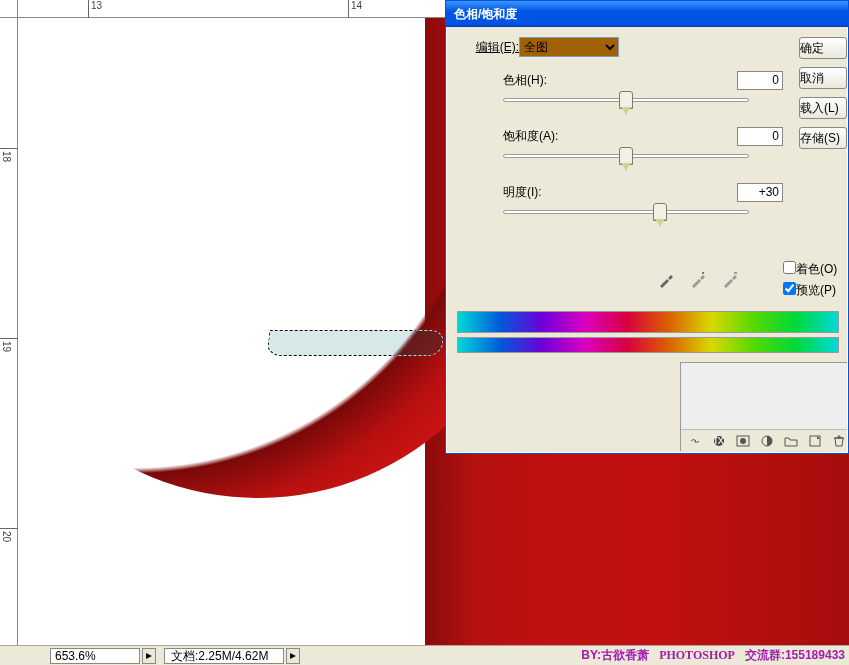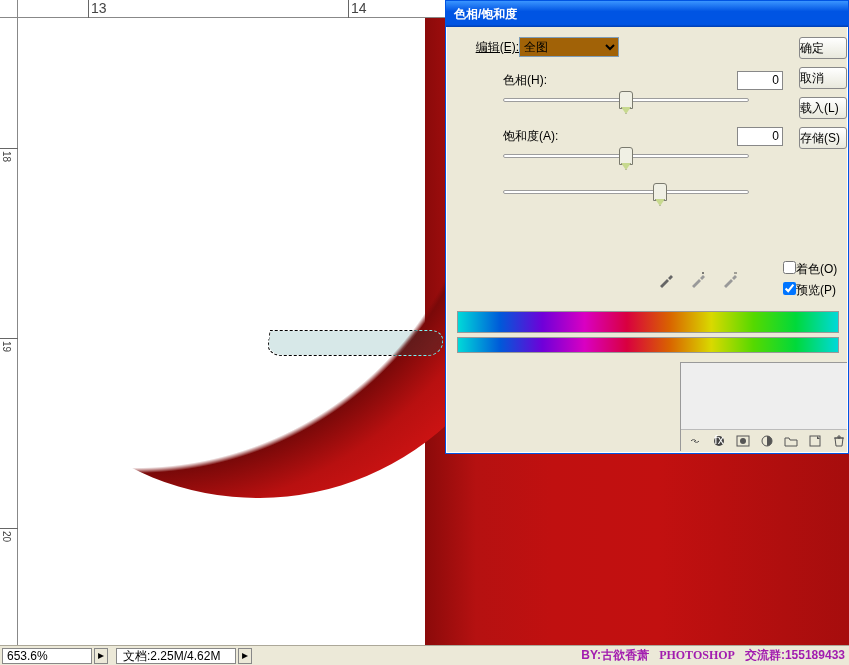--- a/index.html
+++ b/index.html
@@ -3,33 +3,33 @@
 <meta charset="utf-8">
 <style>
 * { box-sizing: border-box; margin: 0; padding: 0; font-family: "Microsoft YaHei", SimSun, Arial, sans-serif; font-size: 12px; }
 html, body { width: 849px; height: 665px; overflow: hidden; background: #ececec; }
 
 
 .ruler-h { position: absolute; left: 18px; top: 0; right: 0; height: 18px; background: #fff; border-bottom: 1px solid #888; }
 .ruler-v { position: absolute; left: 0; top: 18px; bottom: 20px; width: 18px; background: #fff; border-right: 1px solid #888; }
 .ruler-corner { position: absolute; left: 0; top: 0; width: 18px; height: 18px; background: #fff; border-right: 1px solid #888; border-bottom: 1px solid #888; }
 .ruler-h .tick { position: absolute; top: 0; height: 18px; border-left: 1px solid #666; }
-.ruler-h .tick span { position: absolute; left: 2px; top: 0; font-size: 14px; color: #444; }
+.ruler-h .tick span { position: absolute; left: 2px; top: 0; font-size: 10px; color: #444; }
 .ruler-v .tick { position: absolute; left: 0; width: 18px; border-top: 1px solid #666; }
 .ruler-v .tick span { position: absolute; left: 1px; top: 2px; font-size: 10px; color: #444; line-height: 1; writing-mode: vertical-rl; }
 
 .canvas { position: absolute; left: 18px; top: 18px; right: 0; bottom: 20px; background: #fff; overflow: hidden; }
 .artwork { position:absolute; inset:0; }
 .red-block { position:absolute; right:0; top:0; width:424px; height:100%; background: linear-gradient(90deg,#8b0a0a 0%, #b51111 12%, #c01010 30%, #c21010 55%, #a60d0d 100%); }
 .ribbon { position:absolute; left:-40px; top:-80px; width:560px; height:560px; border-radius:50%; background: radial-gradient(circle at 30% 30%, transparent 63%, #7a0909 64%, #b81010 72%, #d41414 82%, #a50d0d 92%, transparent 93%); transform: rotate(-6deg); }
 .selection { position:absolute; left:250px; top:312px; width:175px; height:26px; border:1.5px dashed #fff; border-radius: 0 14px 14px 16px / 0 12px 12px 12px; mix-blend-mode: difference; transform: skewX(-8deg);}
 .sel-inner { position:absolute; inset:0; background: rgba(160,90,90,0.25); border-radius:inherit;}
 
 
-.statusbar { position:absolute; left:0; right:0; bottom:0; height:20px; background:#ece9d8; border-top:1px solid #aca899; display:flex; align-items:center; }
+.statusbar { position:absolute; left:0; right:0; bottom:0; height:20px; background:#ece9d8; border-top:1px solid #aca899; display:flex; align-items:center;padding-left:48px; }
 .statusbar .zoom { width:90px; padding:0 4px; background:#fff; border:1px solid #888; margin:0 2px; height:16px; line-height:14px; }
 .statusbar .docinfo { padding:0 6px; background:#fff; border:1px solid #888; height:16px; line-height:14px; margin-right:2px; min-width:120px;}
 .statusbar .arrow { width:14px; height:16px; border:1px solid #888; background:#ece9d8; text-align:center; line-height:12px; margin-right:8px; cursor:pointer;}
 .credits { position:absolute; right:4px; bottom:0; height:20px; display:flex; align-items:center; gap:10px; font-weight:bold; color:#7fa8c9;}
 .credits span { color:#a21caf; font-family: SimSun; font-size:12px;}
 
 
 .dialog { position:absolute; left:445px; top:0; width:404px; height:454px; background:#ece9d8; border:1px solid #0054e3; box-shadow: 0 0 0 1px #fff inset; }
 .titlebar { height:26px; background: linear-gradient(#3a95ff,#0054e3 40%,#0054e3 90%,#003db0); color:#fff; display:flex; align-items:center; padding:8px 8px; font-weight:bold; }
 .dialog-body { position:absolute; left:1px; right:1px; top:26px; bottom:1px; background:#ece9d8; padding:10px 8px 16px 12px; }
@@ -134,20 +134,25 @@
     <div class="slider-row">
       <label>饱和度(A):</label>
       <div style="flex:1"></div>
       <input class="num-input" style="margin-right: 56px;" value="0">
     </div>
     <div class="slider-wrap">
       <div class="slider-track"></div>
       <div class="slider-thumb" style="left:116px"></div>
     </div>
 
+    <div class="slider-row">
+      <label>明度(I):</label>
+      <div style="flex:1"></div>
+      <input class="num-input" style="margin-right: 56px;" value="+30">
+    </div>
     <div class="slider-wrap">
       <div class="slider-track"></div>
       <div class="slider-thumb" style="left:150px"></div>
     </div>
 
     <div class="btns-right">
       <button class="btn">确定</button>
       <button class="btn">取消</button>
       <button class="btn">载入(L)</button>
       <button class="btn">存储(S)</button>

